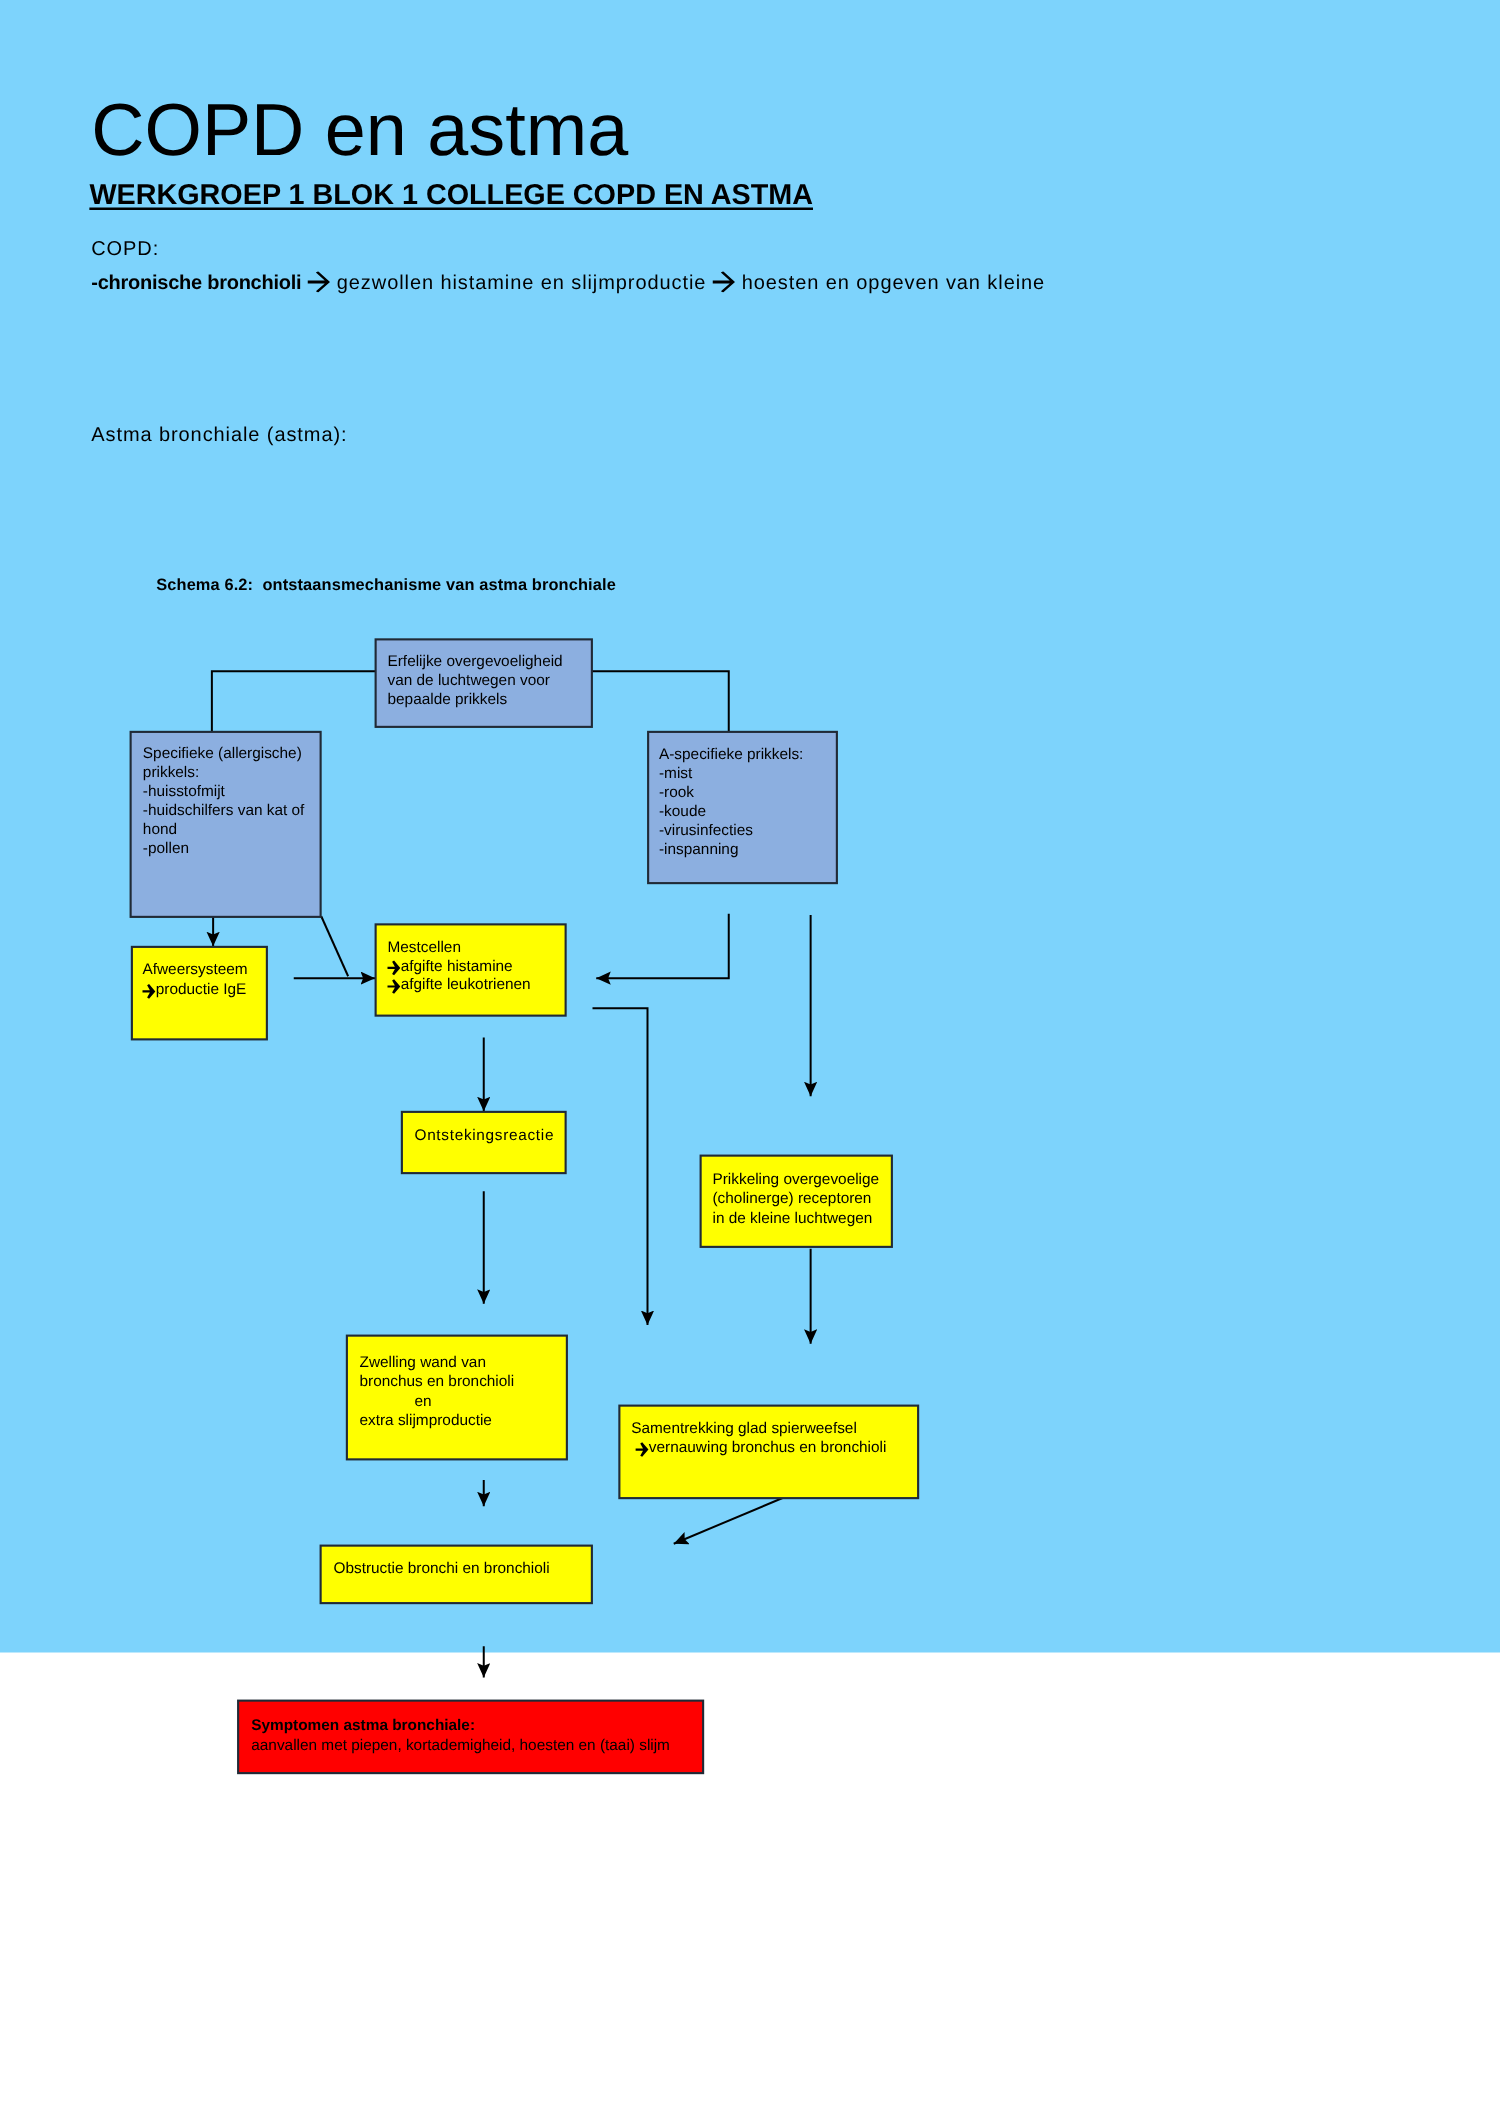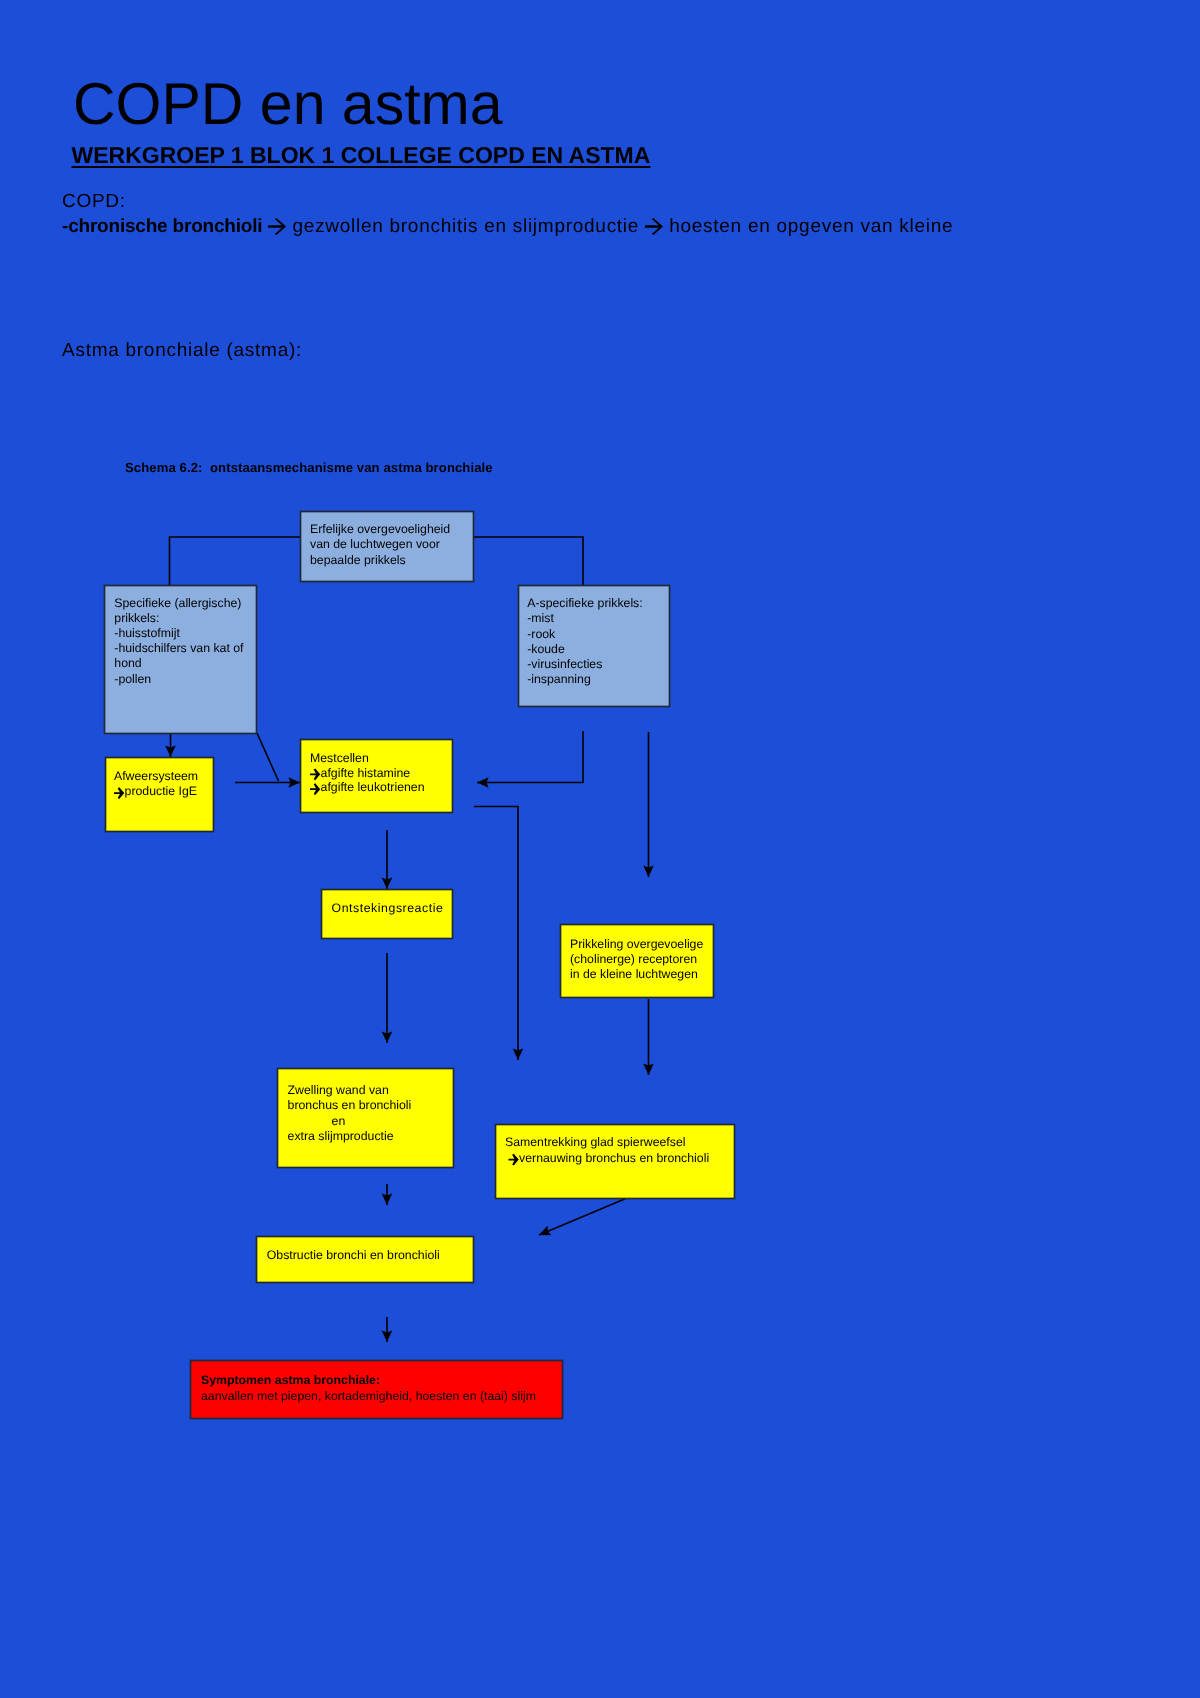--- a/index.html
+++ b/index.html
@@ -1,27 +1,27 @@
 <!DOCTYPE html>
 <html><head>
 <meta charset="utf-8">
 <title>COPD en astma</title>
 <style>
   html,body{margin:0;padding:0;background:#ffffff;}
   body{width:1200px;height:1698px;position:relative;overflow:hidden;
        font-family:"Liberation Sans", sans-serif;color:#000;
        -webkit-font-smoothing:antialiased;
        text-rendering:geometricPrecision;}
-  .page{position:absolute;left:0;top:0;width:1200px;height:1698px;background:#1d4ed8;}
+  .page{position:absolute;left:0;top:0;width:1200px;height:1322px;background:#7dd3fc;}
   .doc-title{position:absolute;left:73px;top:75px;font-size:59px;line-height:1;
              font-weight:400;white-space:nowrap;}
   .subhead{position:absolute;left:71.5px;top:142px;font-size:23px;font-weight:700;
            white-space:nowrap;text-decoration:underline;text-underline-offset:3px;
            text-decoration-thickness:1.5px;}
-  .para{position:absolute;left:62px;font-size:19px;letter-spacing:.73px;
+  .para{position:absolute;left:73px;font-size:16px;letter-spacing:.73px;
         white-space:nowrap;line-height:1;}
   .para b{font-weight:700;letter-spacing:-0.2px;}
   .arw{display:inline-block;width:18px;height:17px;vertical-align:-3px;letter-spacing:0;
        position:relative;}
   .arw svg{position:absolute;left:0;top:0;}
   .schema-cap{position:absolute;left:125px;top:460px;font-size:13.1px;font-weight:700;
               white-space:nowrap;letter-spacing:.1px;}
   .schema-cap .u{text-underline-offset:6px;text-decoration-thickness:1.3px;}
   svg.diagram{position:absolute;left:0;top:0;overflow:visible;}
   .bx-text{font-family:"Liberation Sans",sans-serif;font-size:12.3px;fill:#000;}
@@ -34,21 +34,21 @@
   <div class="doc-title">COPD en astma</div>
   <div class="subhead">WERKGROEP 1 BLOK 1 COLLEGE COPD EN ASTMA</div>
 
   <div class="para" style="top:191.5px">
     <span>COPD:</span>
   </div>
 
   <div class="para" style="top:216.5px">
     <b>-chronische bronchioli</b><span> </span><span class="arw"><svg width="18" height="17" viewBox="0 0 18 17">
           <path d="M0,7.3 H13.8 L6.7,1.0 L8.5,0 L18,8.5 L8.5,17 L6.7,16.0 L13.8,9.7 H0 Z" fill="#000"></path>
-        </svg></span><span> </span><span>gezwollen bronchitis en slijmproductie</span><span> </span><span class="arw"><svg width="18" height="17" viewBox="0 0 18 17">
+        </svg></span><span> </span><span>gezwollen histamine en slijmproductie</span><span> </span><span class="arw"><svg width="18" height="17" viewBox="0 0 18 17">
           <path d="M0,7.3 H13.8 L6.7,1.0 L8.5,0 L18,8.5 L8.5,17 L6.7,16.0 L13.8,9.7 H0 Z" fill="#000"></path>
         </svg></span><span> </span><span>hoesten en opgeven van kleine</span>
   </div>
 
 
   <div class="para" style="top:340.5px">
     <span>Astma bronchiale (astma):</span>
   </div>
 
 

